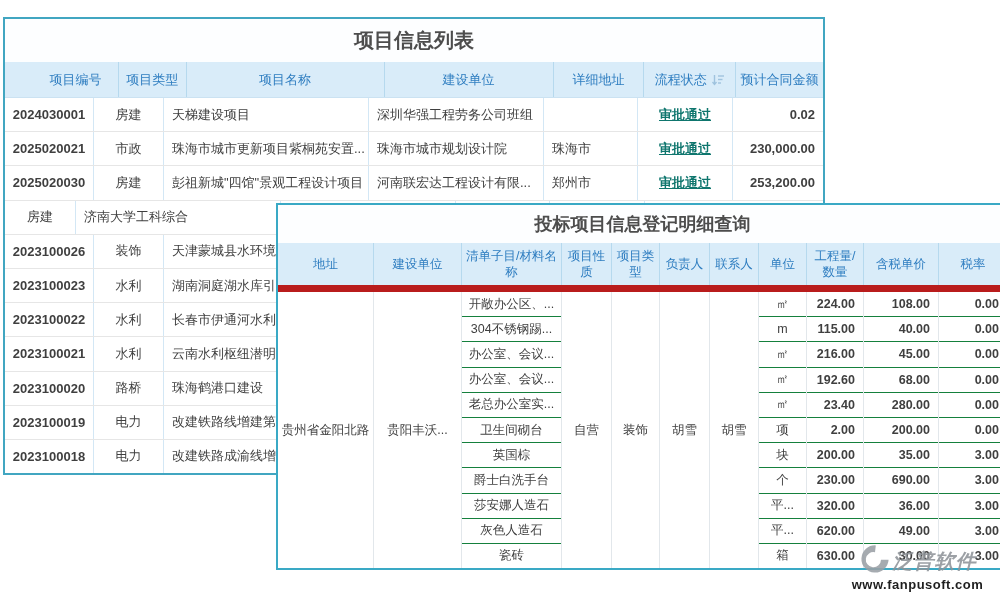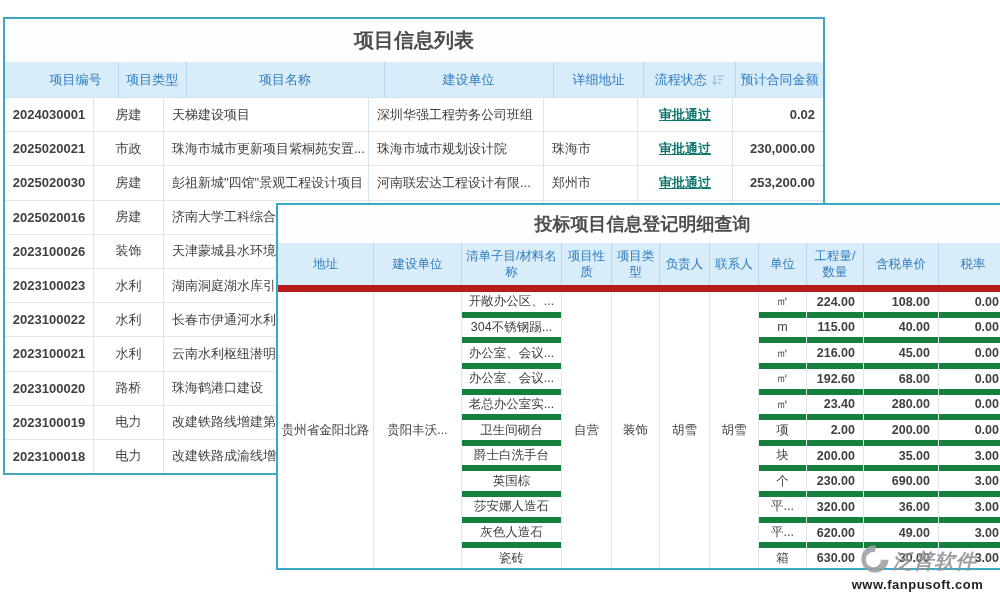--- a/index.html
+++ b/index.html
@@ -49,21 +49,21 @@
   .dh { display:flex; align-items:center; justify-content:center; text-align:center;
         border-left:1px solid #b6d9ee; box-sizing:border-box; line-height:1.3; padding:0 2px; }
   .dh:first-child { border-left:none; }
   .dbody { flex:1 1 auto; display:flex; font-size:12.5px; min-height:0; }
   .dcol { box-sizing:border-box; border-left:1px solid #e2e7eb; min-width:0; }
   .dcol:first-child { border-left:none; }
   .dcol.merged { display:flex; align-items:center; justify-content:center;
                  text-align:center; white-space:nowrap; overflow:hidden; }
   .dcol.list { display:flex; flex-direction:column; }
   .dcell { flex:1 1 0; display:flex; align-items:center; justify-content:center;
-           border-bottom:6px solid #15803d; box-sizing:border-box;
+           border-bottom:1px solid #15803d; box-sizing:border-box;
            white-space:nowrap; overflow:hidden; min-height:0; }
   .dcol.list .dcell:last-child { border-bottom:none; }
   .dcol.rnum .dcell { justify-content:flex-end; padding-right:8px; font-weight:600; }
   .w-addr{width:95px;} .w-bunit{width:88px;} .w-name{width:100px;} .w-nat{width:50px;}
   .w-type{width:48px;} .w-lead{width:50px;} .w-cont{width:49px;} .w-unit{width:48px;}
   .w-qty{width:57px;} .w-price{width:75px;} .w-tax{width:69px;}
   
   .watermark { position:absolute; right:0px; bottom:8px; width:165px; z-index:9;
                text-align:center; opacity:0.88; pointer-events:none; }
   .wm-brand { display:flex; align-items:center; justify-content:center; gap:2px; }
@@ -127,21 +127,20 @@
           <div class="pc c-id num">2025020030</div>
           <div class="pc c-type">房建</div>
           <div class="pc c-name left">彭祖新城"四馆"景观工程设计项目</div>
           <div class="pc c-bunit left">河南联宏达工程设计有限...</div>
           <div class="pc c-addr left">郑州市</div>
           <div class="pc c-status status">审批通过</div>
           <div class="pc c-amt num right">253,200.00</div>
         </div>
 
         <div class="prow">
-          <div class="pc c-id num">2025020016</div>
           <div class="pc c-type">房建</div>
           <div class="pc c-name left">济南大学工科综合</div>
           <div class="pc c-bunit left"></div>
           <div class="pc c-addr left"></div>
           <div class="pc c-status status"></div>
           <div class="pc c-amt num right"></div>
         </div>
 
         <div class="prow">
           <div class="pc c-id num">2023100026</div>
@@ -233,22 +232,22 @@
     <div class="dbody">
       <div class="dcol w-addr merged">贵州省金阳北路</div>
       <div class="dcol w-bunit merged">贵阳丰沃...</div>
       <div class="dcol w-name list">
           <div class="dcell">开敞办公区、...</div>
           <div class="dcell">304不锈钢踢...</div>
           <div class="dcell">办公室、会议...</div>
           <div class="dcell">办公室、会议...</div>
           <div class="dcell">老总办公室实...</div>
           <div class="dcell">卫生间砌台</div>
+          <div class="dcell">英国棕</div>
           <div class="dcell">爵士白洗手台</div>
-          <div class="dcell">英国棕</div>
           <div class="dcell">莎安娜人造石</div>
           <div class="dcell">灰色人造石</div>
           <div class="dcell">瓷砖</div>
         </div>
       <div class="dcol w-nat merged">自营</div>
       <div class="dcol w-type merged">装饰</div>
       <div class="dcol w-lead merged">胡雪</div>
       <div class="dcol w-cont merged">胡雪</div>
       <div class="dcol w-unit list">
           <div class="dcell">㎡</div>

